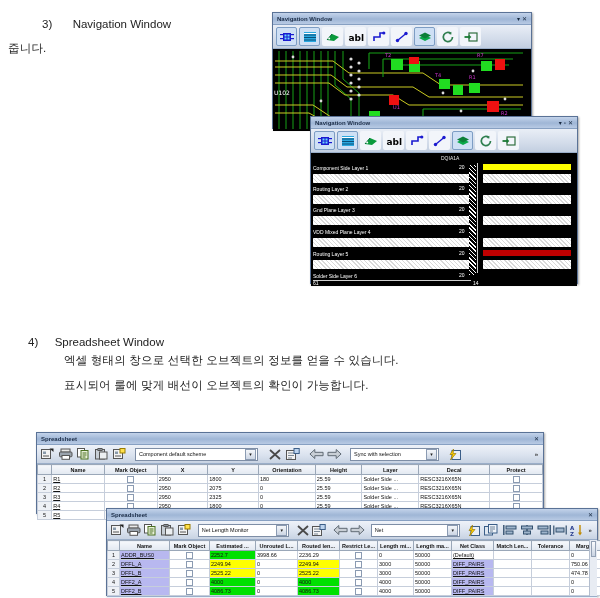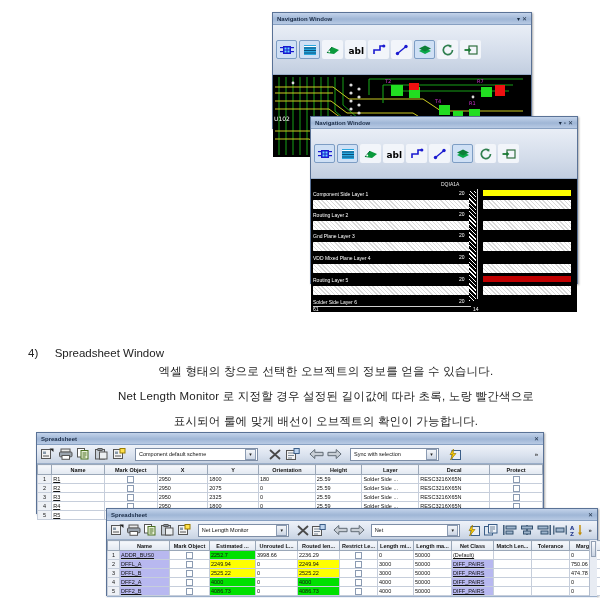--- a/index.html
+++ b/index.html
@@ -7,38 +7,38 @@
     width:600px;height:598px;background:#ffffff;position:relative;overflow:hidden;
     font-family:"Liberation Sans","DejaVu Sans",sans-serif;color:#1a1a1a;
   }
   
   .doc-sec{position:absolute;}
   .num-head{font-size:11.5px;color:#222;white-space:nowrap;}
   .kr{font-size:11.5px;color:#222;line-height:25px;letter-spacing:.2px;white-space:nowrap;}
   #sec3{left:8px;top:18px;width:262px;}
   #sec3 .num-head{margin-left:34px;}
   #sec3 .kr{margin-top:6px;}
-  #sec4{left:28px;top:347px;width:560px;}
+  #sec4{left:28px;top:336px;width:560px;}
   #sec4 .num-head{margin-left:0;}
-  #sec4 .kr{margin-left:36px;text-align:center;}
+  #sec4 .kr{margin-left:36px;}
   .sp{display:inline-block;}
 
   
   .win{position:absolute;border:1px solid #5a7296;box-shadow:1px 1px 2px rgba(0,0,0,.35);}
   .titlebar{
     height:11px;background:linear-gradient(180deg,#c3d3ea 0%,#9fb6d6 55%,#b8cae4 100%);
     border-bottom:1px solid #87a0c2;display:flex;align-items:center;
     padding:0 2px;font-size:6px;color:#1b2c46;font-weight:bold;overflow:hidden;
   }
   .titlebar .tt{flex:1;white-space:nowrap;overflow:hidden;text-overflow:clip;padding-left:2px;}
   .tbtns{display:flex;gap:2px;align-items:center;padding-right:2px;}
   .tbtn{font-size:6px;line-height:6px;color:#16283f;}
   .toolbar{
     background:linear-gradient(180deg,#e9eef6 0%,#d3dcea 60%,#c2cee0 100%);
-    display:flex;align-items:center;gap:2px;padding:15px 3px;
+    display:flex;align-items:center;gap:2px;padding:2px 3px;
     border-bottom:1px solid #9aaec9;
   }
   .ticon{
     width:19px;height:17px;border:1px solid transparent;border-radius:2px;
     display:flex;align-items:center;justify-content:center;background:#f2f5fa;
   }
   .ticon.sel{background:#cfe0f5;border:1px solid #7d9dc4;}
   .ticon svg{display:block;}
 
   
@@ -98,30 +98,35 @@
     font-size:5.5px;color:#111;padding:0 4px;height:9px;line-height:9px;
     background:linear-gradient(180deg,#fbfcfe,#e6ebf3);border:1px solid #9aa7b8;border-bottom:none;
   }
   .scrollv{position:absolute;right:0;top:0;bottom:0;width:7px;background:#e8ecf3;border-left:1px solid #b4bece;}
   .scrollv .thumb{margin:1px;height:14px;background:linear-gradient(180deg,#fbfcfe,#c9d3e2);border:1px solid #93a1b5;}
 </style>
 </head>
 <body>
 
 <div class="doc-sec" id="sec3">
+  <div class="num-head">
+    <span>3)</span>
+    <span class="sp" style="width:14px"></span>
+    <span>Navigation Window</span>
+  </div>
+  <div class="kr">줍니다.</div>
 </div>
 
 <div class="doc-sec" id="sec4">
   <div class="num-head">
     <span>4)</span>
     <span class="sp" style="width:10px"></span>
     <span>Spreadsheet Window</span>
   </div>
   <div class="kr">엑셀 형태의 창으로 선택한 오브젝트의 정보를 얻을 수 있습니다.</div>
-  <div class="kr">Net  Length  Monitor  로  지정할  경우  설정된  길이값에  따라  초록,  노랑  빨간색으로</div>
   <div class="kr">표시되어 룰에 맞게 배선이 오브젝트의 확인이 가능합니다.</div>
 </div>
 
 <div class="win" style="left:272px;top:12px;width:258px;height:115px;">
   <div class="titlebar">
     <span class="tt">Navigation Window</span>
     <span class="tbtns">
       <span class="tbtn">▾</span>
       <span class="tbtn">✕</span>
     </span>

